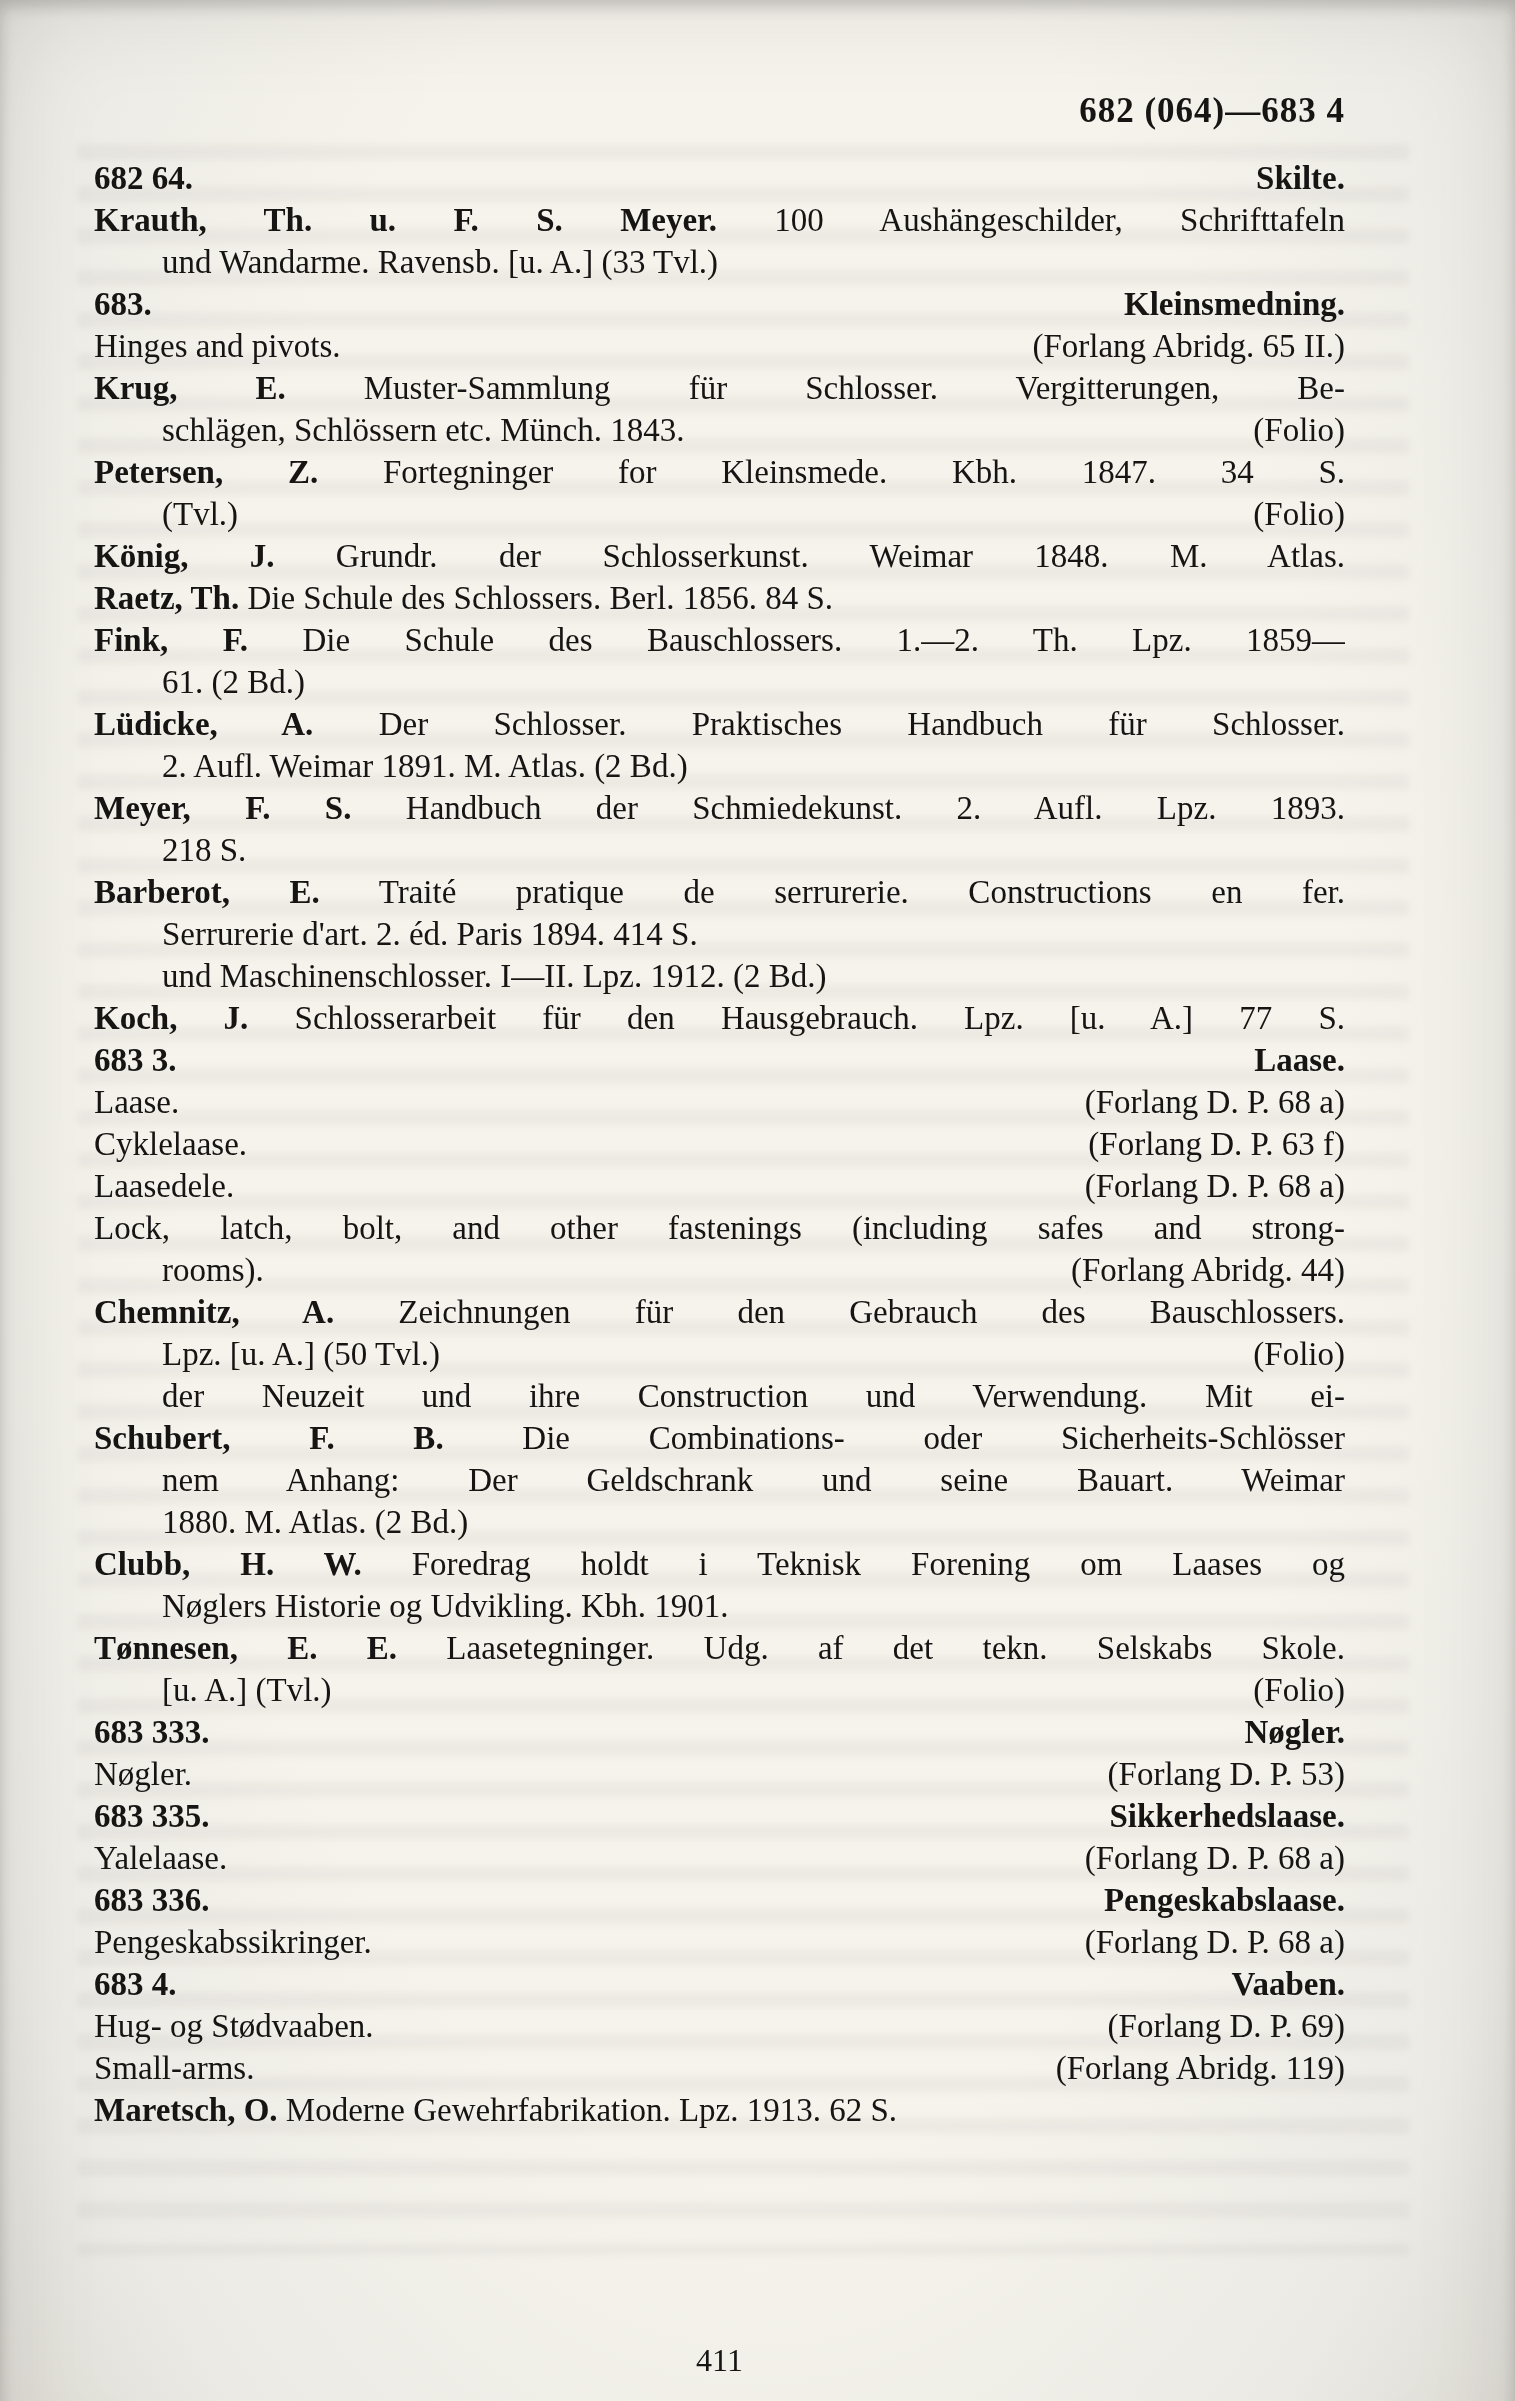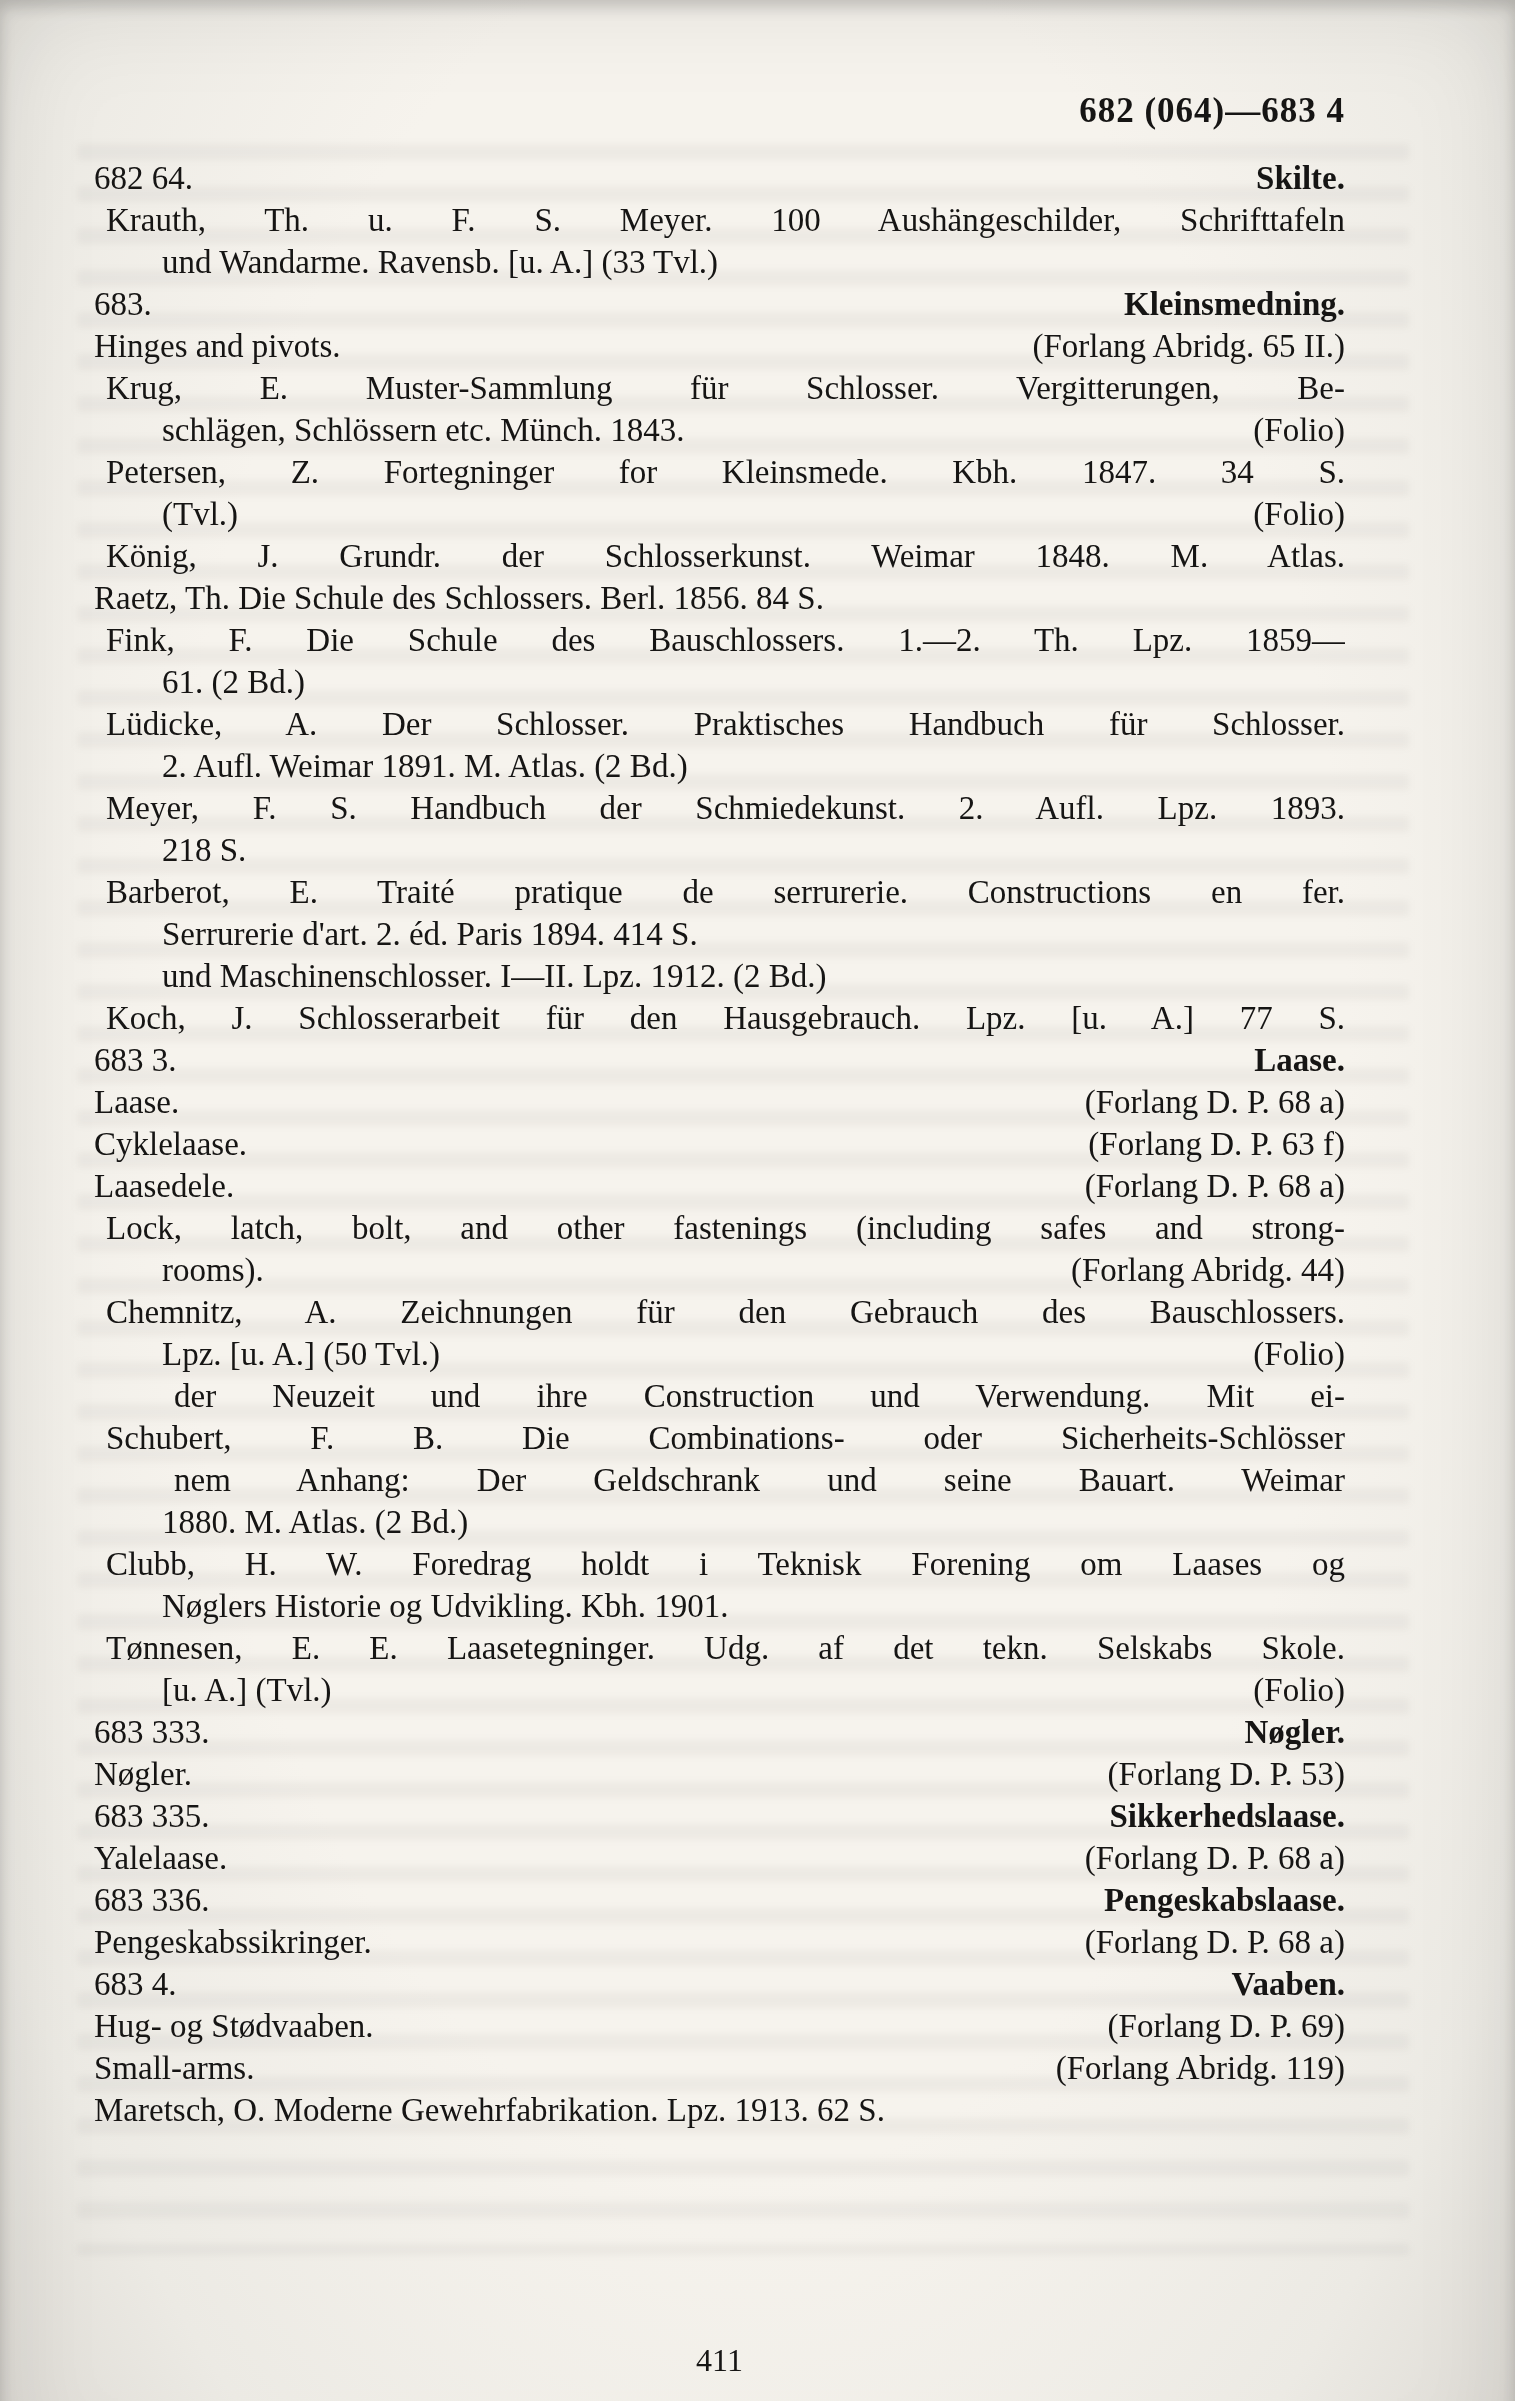--- a/index.html
+++ b/index.html
@@ -48,26 +48,25 @@
     line-height: 42px;
     min-height: 42px;
   }
   .line.indent { padding-left: 68px; }
   .line .main { flex: 0 1 auto; }
   .line .main.just {
     flex: 1 1 auto;
     text-align: justify;
     height: 42px;
     overflow: hidden;
-    margin-left: 12px;
   }
   .line .main.just::after { content: ""; display: inline-block; width: 100%; height: 0; }
   .line .right { margin-left: auto; padding-left: 23px; white-space: nowrap; }
   .line.head .main, .line.head .right { font-weight: bold; }
-  .line b { font-weight: normal; }
+  .line b { font-weight: bold; }
   .folio {
     position: absolute;
     left: 94px;
     width: 1251px;
     top: 2303px;
     text-align: center;
     font-size: 32px;
     line-height: 42px;
     margin-top: 36px;
   }

